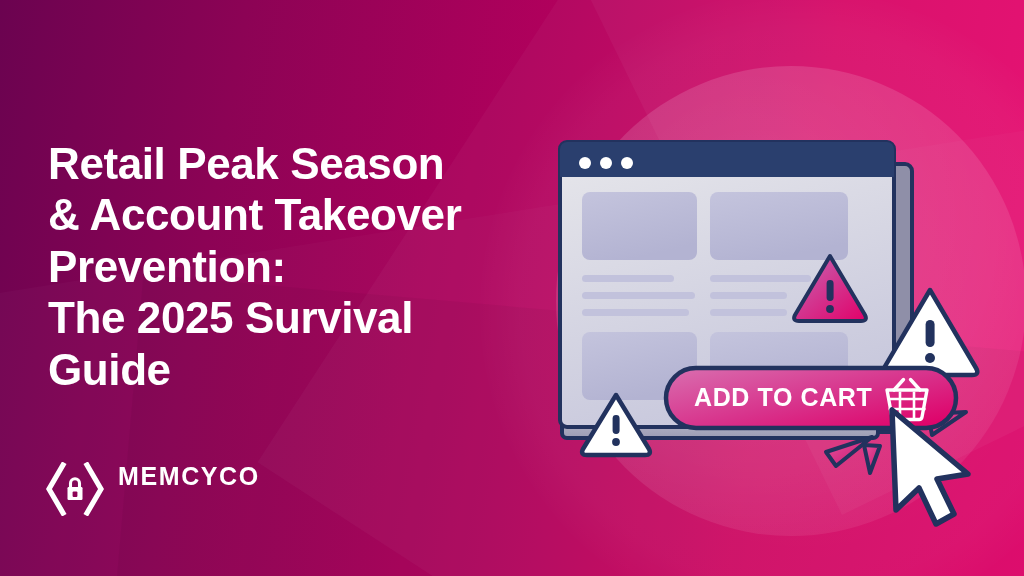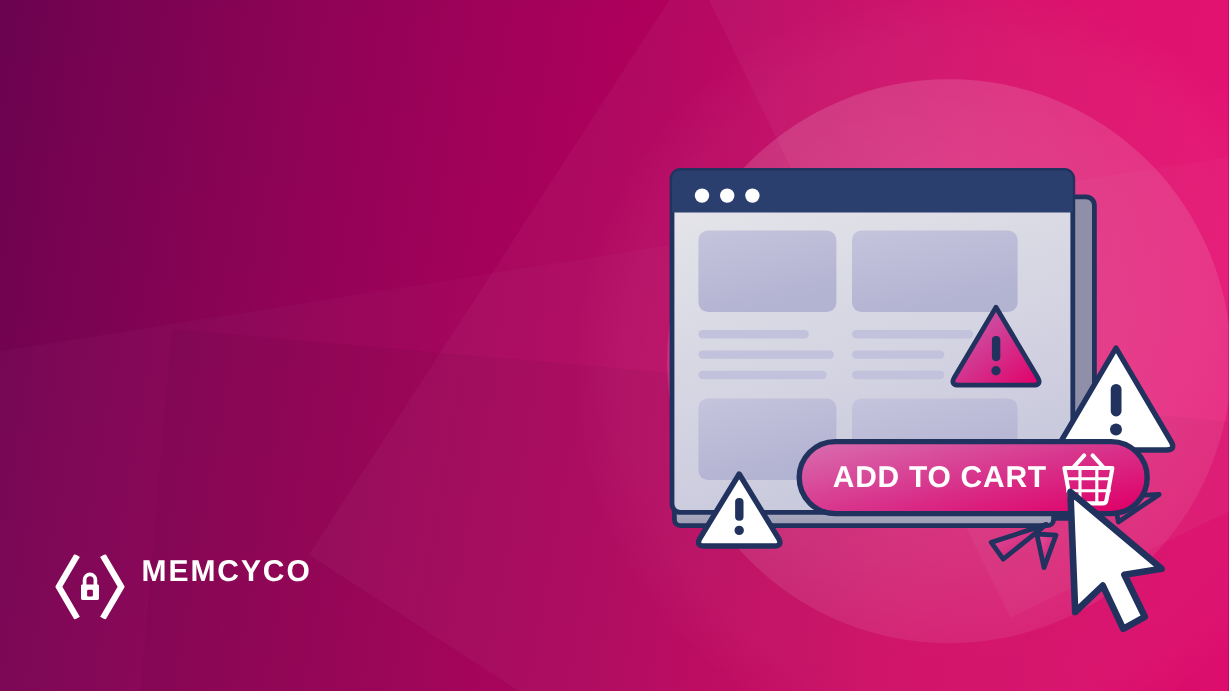--- a/index.html
+++ b/index.html
@@ -94,20 +94,27 @@
 
 <div class="stage">
 
   <div class="facet facet-a"></div>
   <div class="facet facet-b"></div>
   <div class="facet facet-c"></div>
   <div class="facet facet-d"></div>
   <div class="halo2"></div>
   <div class="halo"></div>
 
+  <div class="copy">
+    <h1 class="headline">Retail Peak Season
+&amp; Account Takeover
+Prevention:
+The 2025 Survival
+Guide</h1>
+  </div>
 
   <div class="logo-lockup">
     <svg class="logo-mark" viewBox="0 0 58 54">
       <path d="M17 3 L3 27 L17 51" fill="none" stroke="#ffffff" stroke-width="5.2" stroke-linecap="square" stroke-linejoin="miter"></path>
       <path d="M41 3 L55 27 L41 51" fill="none" stroke="#ffffff" stroke-width="5.2" stroke-linecap="square" stroke-linejoin="miter"></path>
       <path d="M24.5 25.5 v-4.3 a4.5 4.5 0 0 1 9 0 v4.3" fill="none" stroke="#ffffff" stroke-width="3.1"></path>
       <rect x="21.5" y="25" width="15" height="13" rx="1.2" fill="#ffffff"></rect>
       <rect x="26.6" y="29.4" width="4.8" height="5.6" rx="1" fill="#8c0355"></rect>
     </svg>
     <span class="logo-word">MEMCYCO</span>

